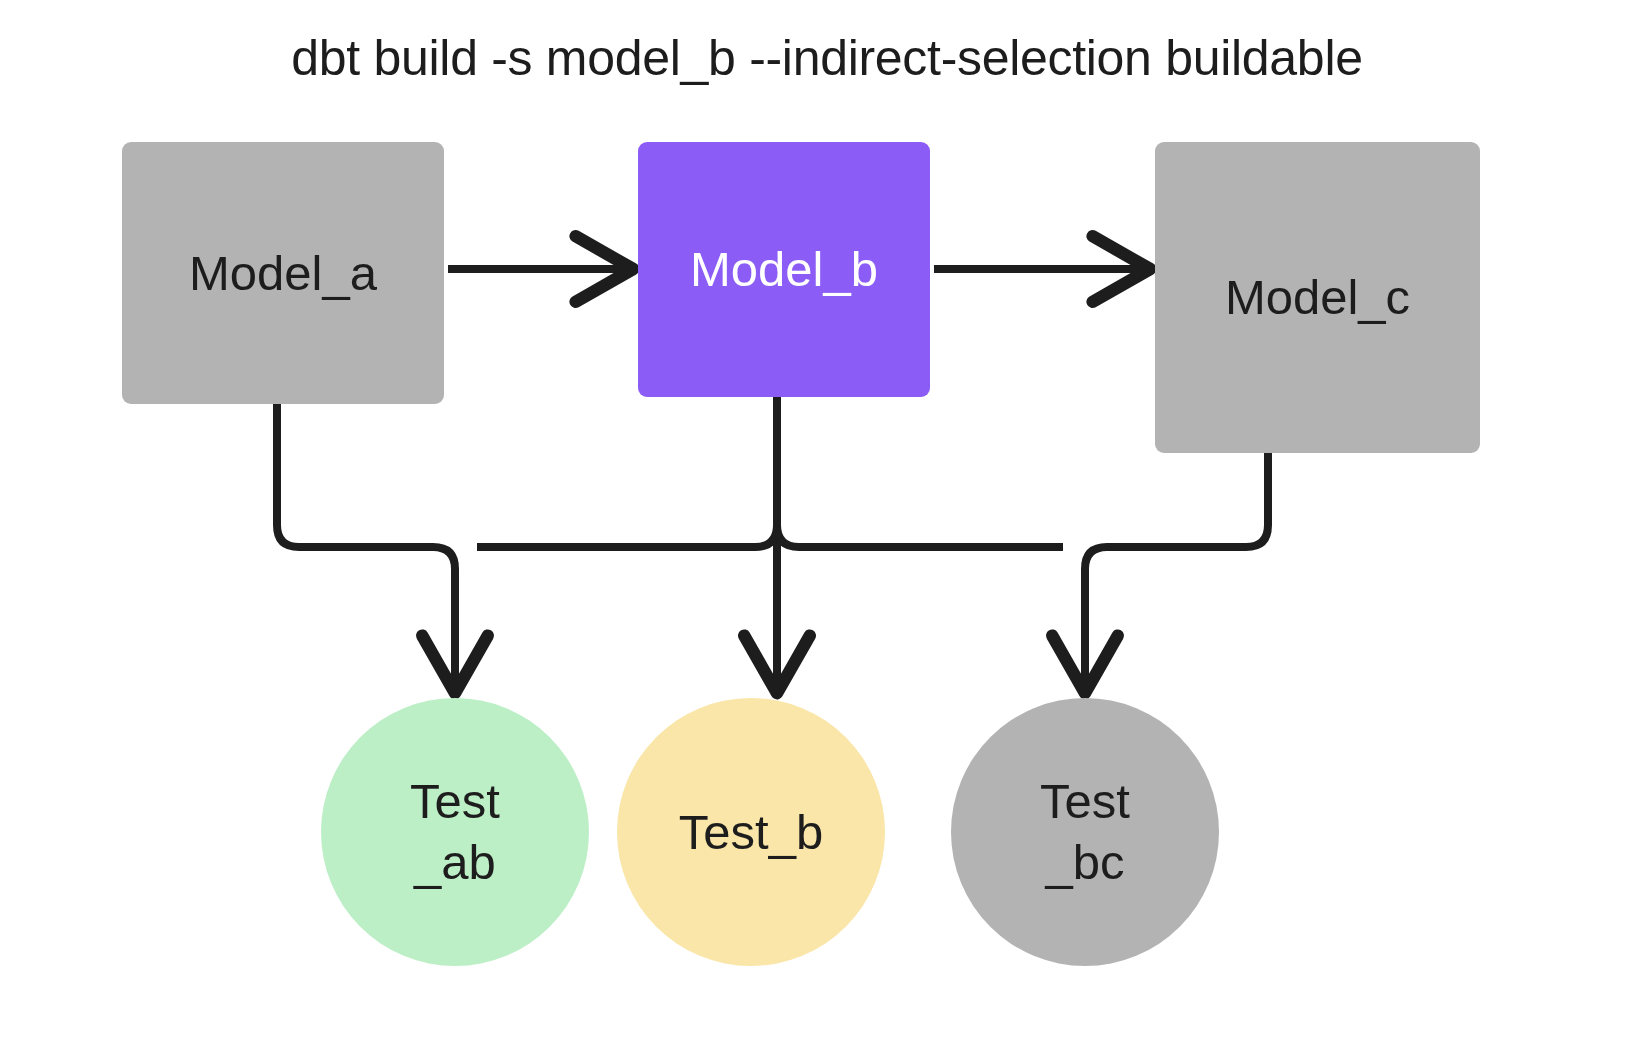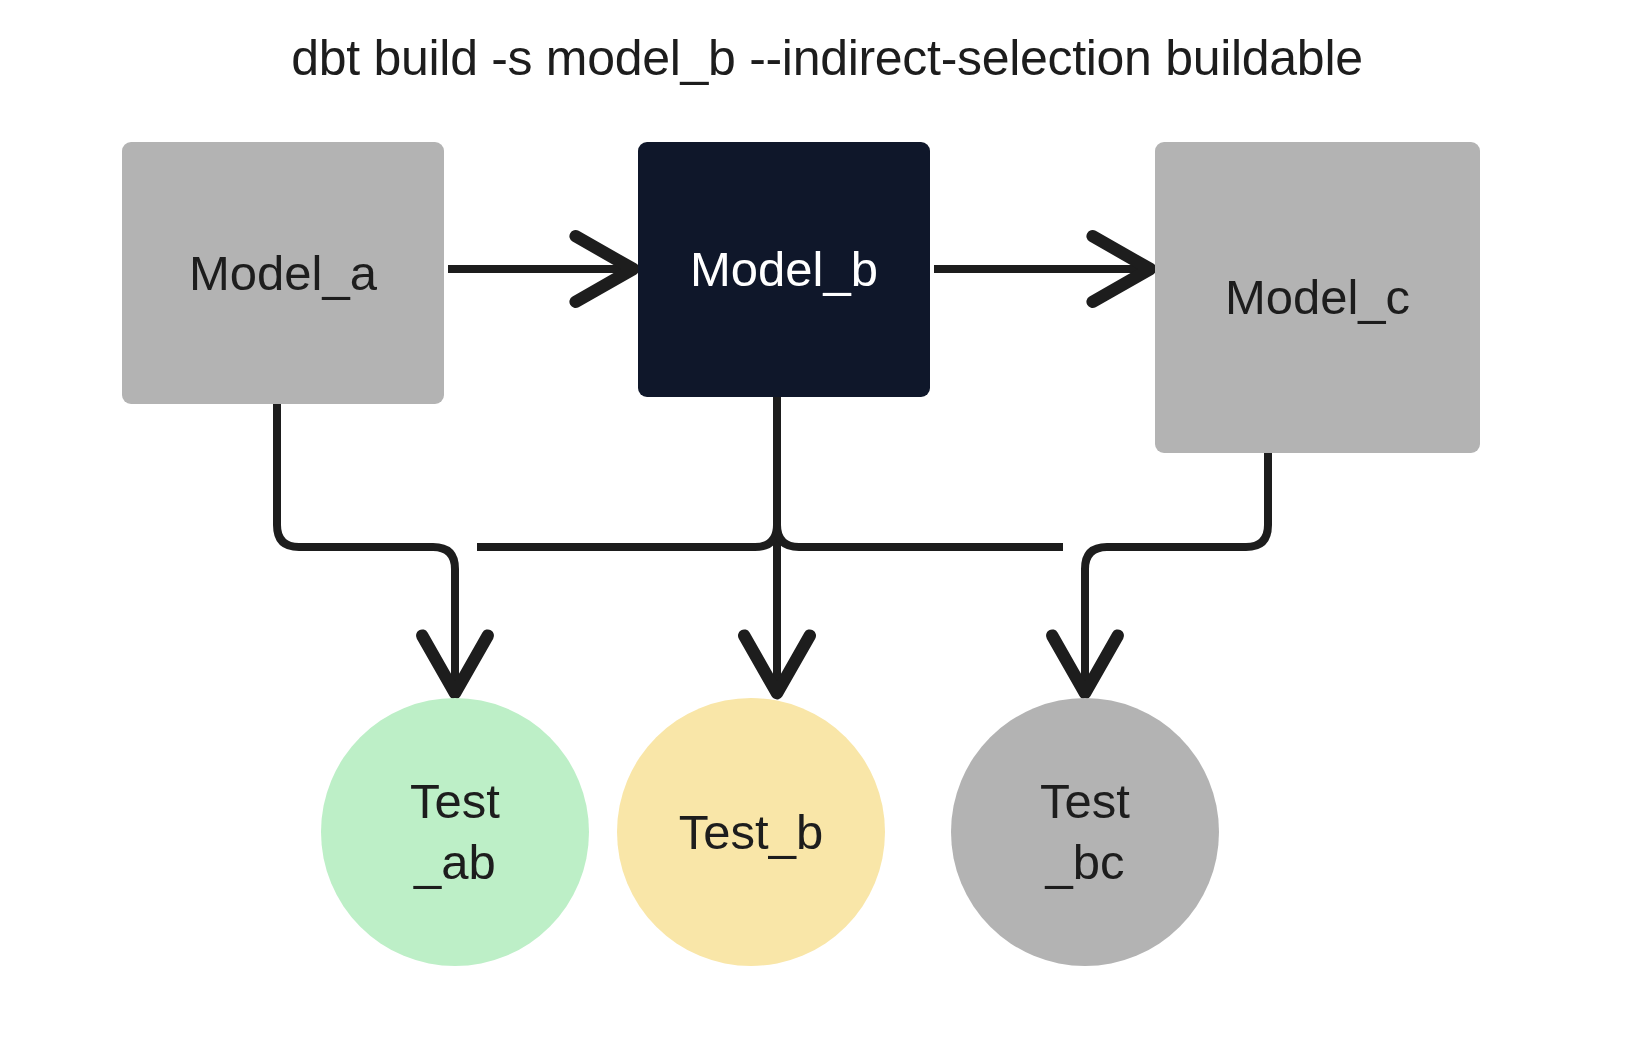--- a/index.html
+++ b/index.html
@@ -96,21 +96,21 @@
       <path d="M 777 525 Q 777 547 799 547 L 1063 547"></path>
 
       <path d="M 1268 404 L 1268 525 Q 1268 547 1246 547 L 1107 547 Q 1085 547 1085 569 L 1085 690" marker-end="url(#arrowhead)"></path>
     </g>
   </svg>
 
   <div class="node-box" style="left:122px; top:142px; width:322px; height:262px; background:#b3b3b3; color:#1d1d1d;">
     <span class="node-label">Model_a</span>
   </div>
 
-  <div class="node-box" style="left:638px; top:142px; width:292px; height:255px; background:#0f172a; color:#ffffff;">
+  <div class="node-box" style="left:638px; top:142px; width:292px; height:255px; background:#8b5cf6; color:#ffffff;">
     <span class="node-label">Model_b</span>
   </div>
 
   <div class="node-box" style="left:1155px; top:142px; width:325px; height:311px; background:#b3b3b3; color:#1d1d1d;">
     <span class="node-label">Model_c</span>
   </div>
 
   <div class="node-circle" style="left:321px; top:698px; width:268px; height:268px; background:#bdefc7; color:#1d1d1d;">
     <span class="line">Test</span>
     <span class="line">_ab</span>

